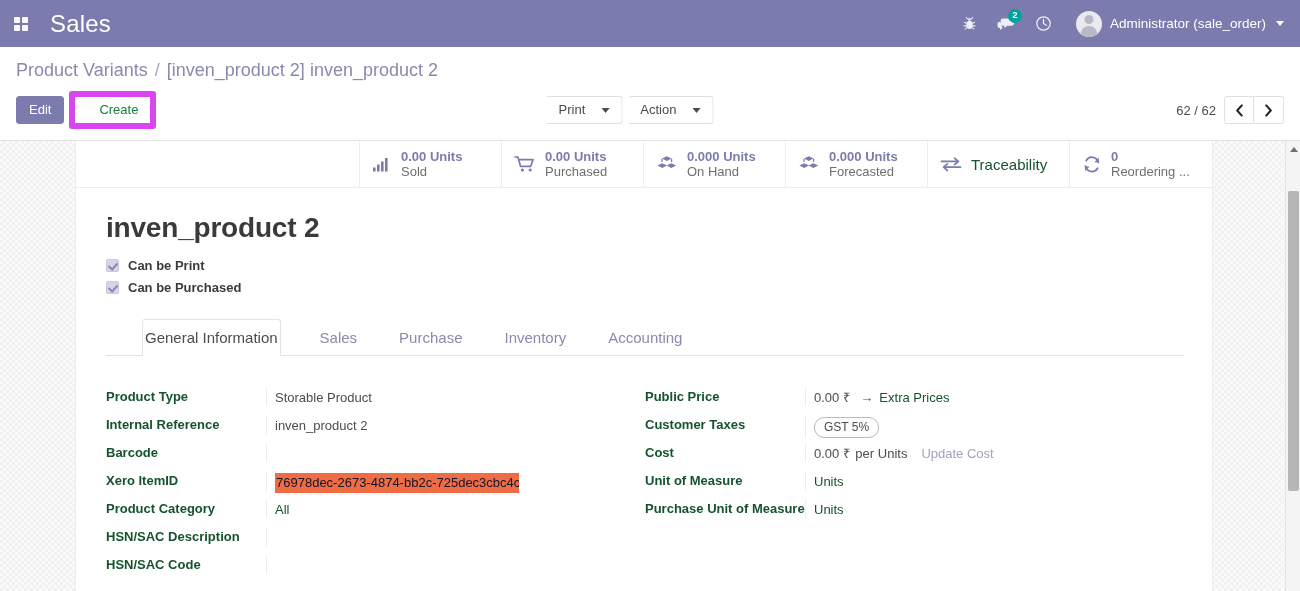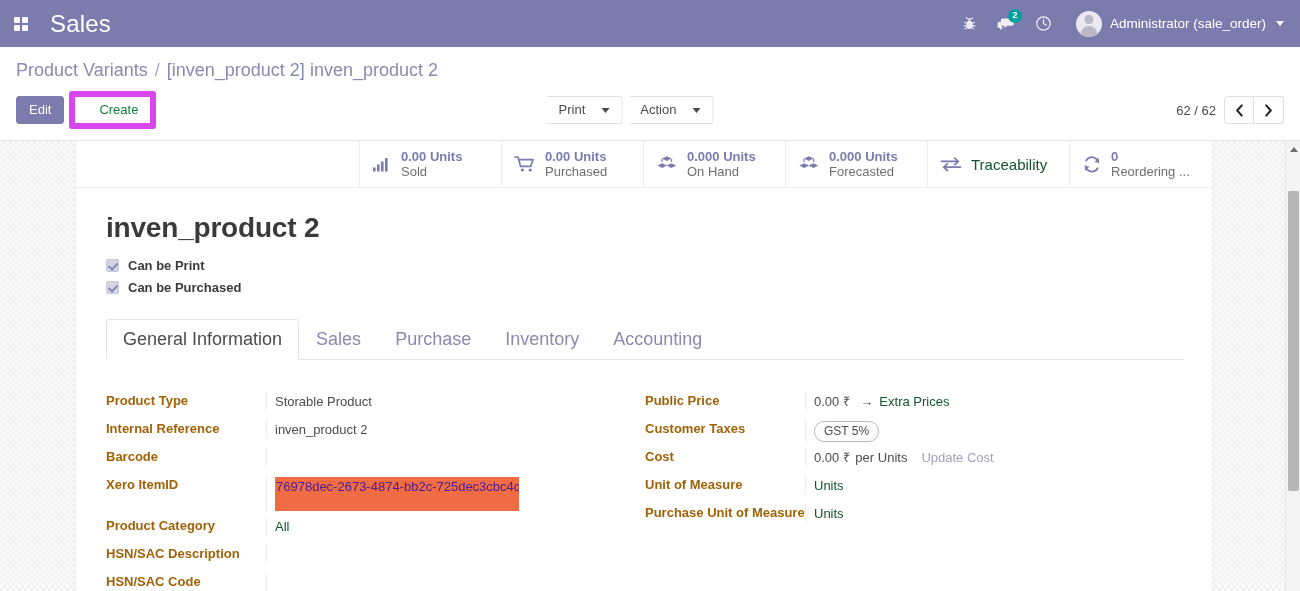--- a/index.html
+++ b/index.html
@@ -305,28 +305,29 @@
   .cb-label { font-size: 13px; font-weight: bold; color: #3b3b3b; }
 
   
   .tabs {
     display: flex;
     margin-top: 24px;
     border-bottom: 1px solid #e3e3e3;
     padding-left: 0;
   }
   .tab {
-    padding: 9px 16px;
-    font-size: 18px;
+    padding: 9px 2px;
+    font-size: 15px;
     color: #8a89ae;
     cursor: pointer;
     border: 1px solid transparent;
     margin-bottom: -1px;
     border-radius: 3px 3px 0 0;
     white-space: nowrap;
+    margin-left: 36px;
   }
   .tab.active {
     color: #4c4c4c;
     background: #ffffff;
     border-color: #e3e3e3 #e3e3e3 #ffffff;
   }
 
   
   .form-grid {
     display: flex;
@@ -338,45 +339,45 @@
     display: flex;
     align-items: flex-start;
     margin-bottom: 6px;
     min-height: 22px;
   }
   .fld-label {
     width: 160px;
     flex: 0 0 160px;
     font-size: 13px;
     font-weight: bold;
-    color: #a16207;
+    color: #14532d;
     padding-top: 1px;
     line-height: 16px;
   }
   .fld-val {
     flex: 1 1 auto;
     font-size: 13px;
     color: #4c4c4c;
     padding-left: 8px;
     border-left: 1px solid #ededed;
     min-height: 18px;
     line-height: 17px;
     padding-top: 1px;
   }
   .link { color: #14532d; cursor: pointer; }
   .muted-link { color: #a3a2bd; cursor: pointer; }
   .hl-selected {
     background: #ef6c45;
-    color: #4c1d95;
+    color: #0f172a;
     display: inline-block;
     max-width: 244px;
     overflow: hidden;
     white-space: nowrap;
     vertical-align: bottom;
-    padding: 1px 0 16px 1px;
+    padding: 1px 0 2px 1px;
   }
   .tag {
     display: inline-block;
     border: 1px solid #b8b8c8;
     border-radius: 10px;
     padding: 1px 9px;
     font-size: 12px;
     color: #4c4c4c;
     background: #fdfdfd;
   }

